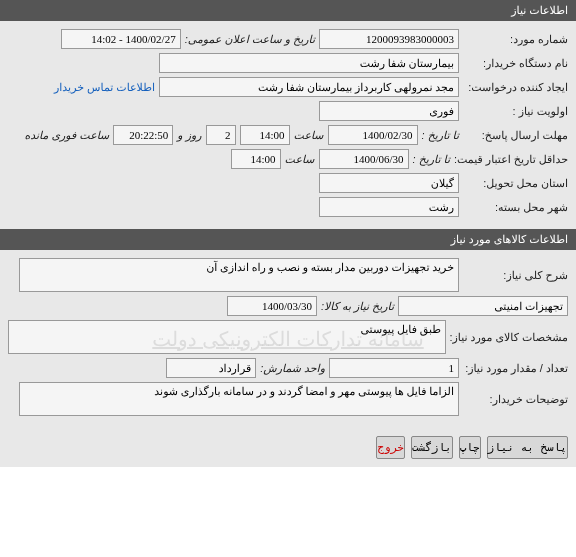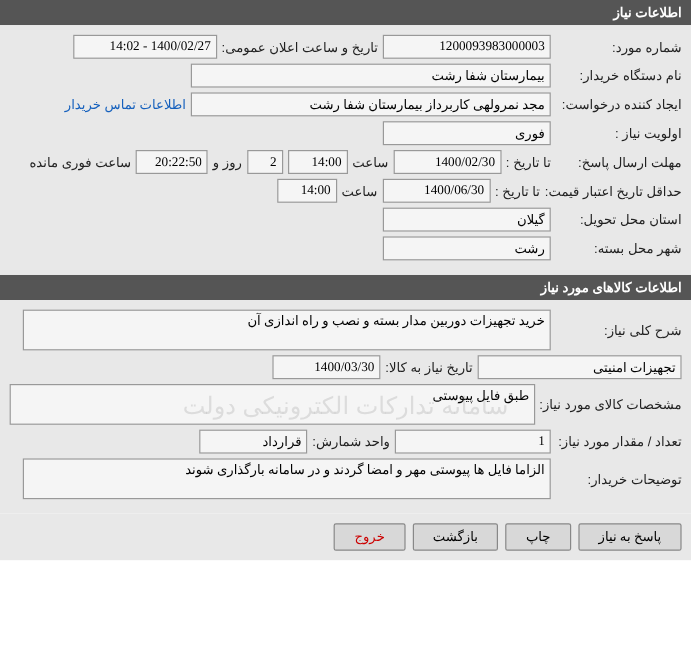--- a/index.html
+++ b/index.html
@@ -7,54 +7,55 @@
   font-family: Tahoma, Arial, sans-serif;
   font-size: 11px;
   background: #fff;
   width: 576px;
   direction: rtl;
 }
 .section-header {
   background: #555;
   color: #fff;
   padding: 4px 8px;
-  font-weight: bold;
+  font-weight: normal;
   font-size: 11px;
 }
 .section-body {
   background: #e8e8e8;
   padding: 8px;
   position: relative;
 }
 .watermark {
   position: absolute;
   top: 50%;
   left: 50%;
   transform: translate(-50%, -50%);
   font-size: 20px;
   color: rgba(120,120,120,0.2);
   pointer-events: none;
   white-space: nowrap;
   text-align: right;
   line-height: 1.5;
+  text-decoration: underline;
 }
 .row {
   display: flex;
   align-items: center;
   margin-bottom: 4px;
   gap: 4px;
 }
 .label {
   font-size: 11px;
   color: #222;
   white-space: nowrap;
   min-width: 105px;
   text-align: right;
 }
-.label-sm { min-width: auto; }
+.label-sm { min-width: auto; font-style: italic; }
 .input {
   background: #fff;
   border: 1px solid #999;
   padding: 2px 4px;
   font-size: 11px;
   height: 20px;
   font-family: Tahoma;
   direction: rtl;
 }
 .input-ro {
@@ -68,23 +69,23 @@
 }
 .btn-row {
   display: flex;
   gap: 6px;
   padding: 8px;
   background: #e8e8e8;
 }
 .btn {
   background: #d8d8d8;
   border: 1px solid #888;
-  padding: 4px 16px;
+  padding: 4px 0;
   font-size: 11px;
-  font-family: Liberation Serif, serif;
+  font-family: Liberation Mono, monospace;
   cursor: pointer;
   border-radius: 2px;
 }
 .btn-red { color: #c00; }
 textarea.input { height: 34px; resize: none; width: 440px; }
 </style>
 </head>
 <body>
 
 <div class="section-header">اطلاعات نیاز</div>

